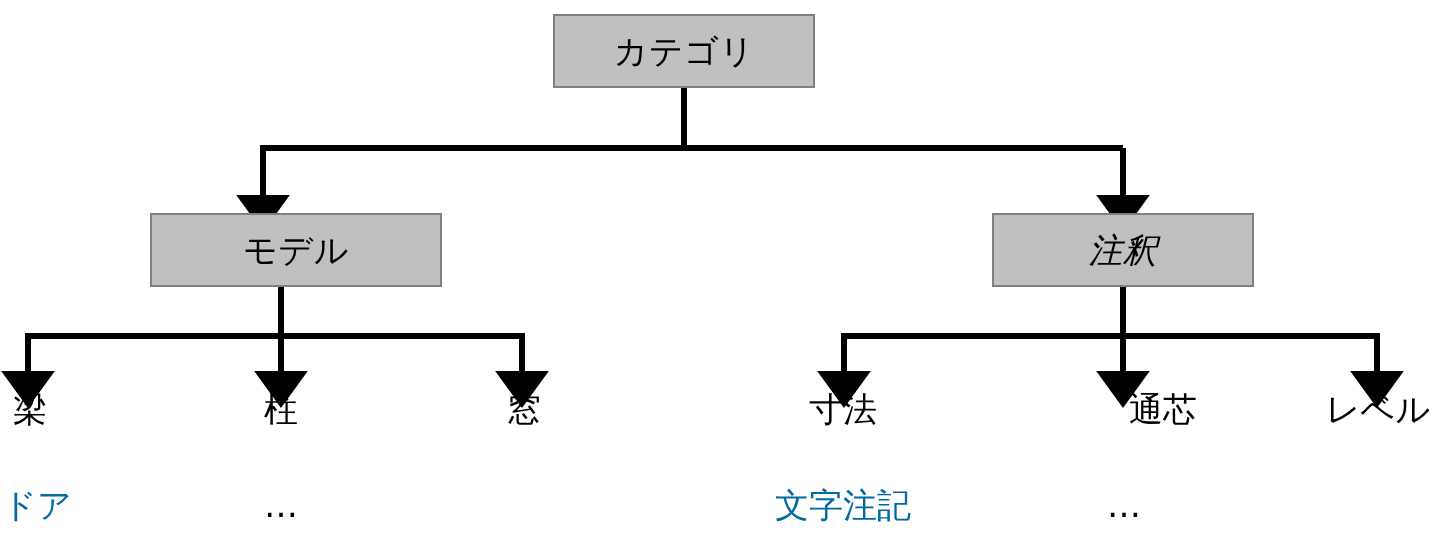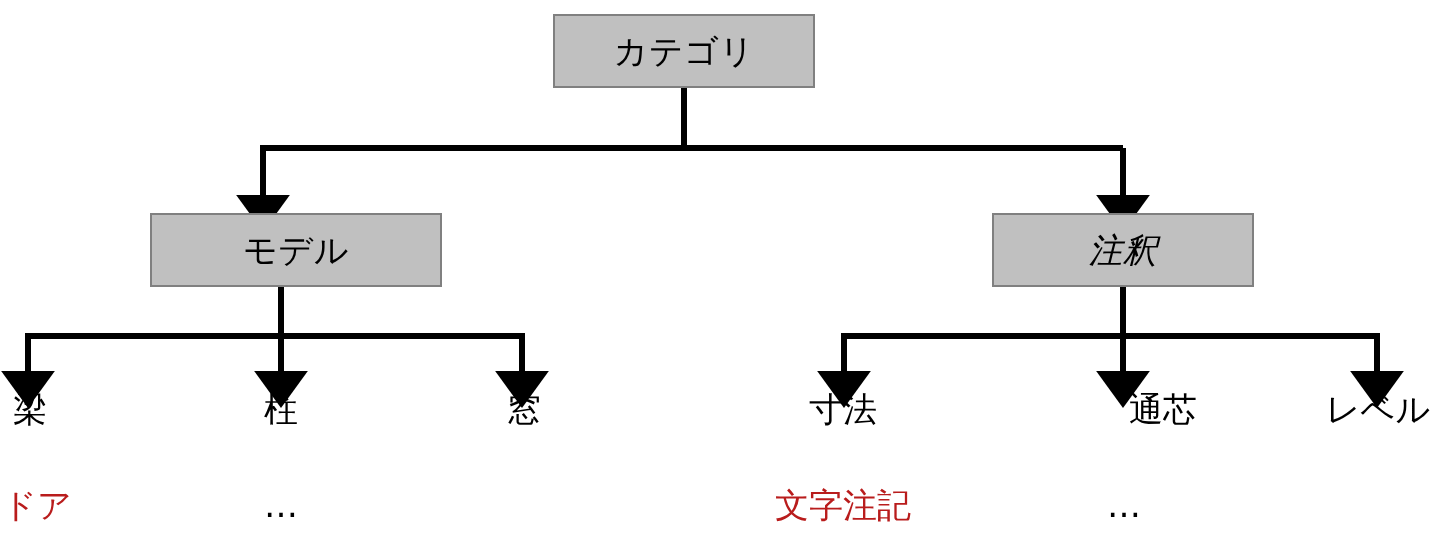--- a/index.html
+++ b/index.html
@@ -46,21 +46,21 @@
     font-size: 34px;
     color: #000000;
     line-height: 1;
     white-space: nowrap;
     text-align: center;
     transform: translateX(-50%);
   }
   .extra-label {
     position: absolute;
     font-size: 34px;
-    color: #b91c1c;
+    color: #0369a1;
     line-height: 1;
     white-space: nowrap;
     text-align: center;
     transform: translateX(-50%);
   }
   .ellipsis-label {
     position: absolute;
     font-size: 34px;
     color: #000000;
     line-height: 1;

